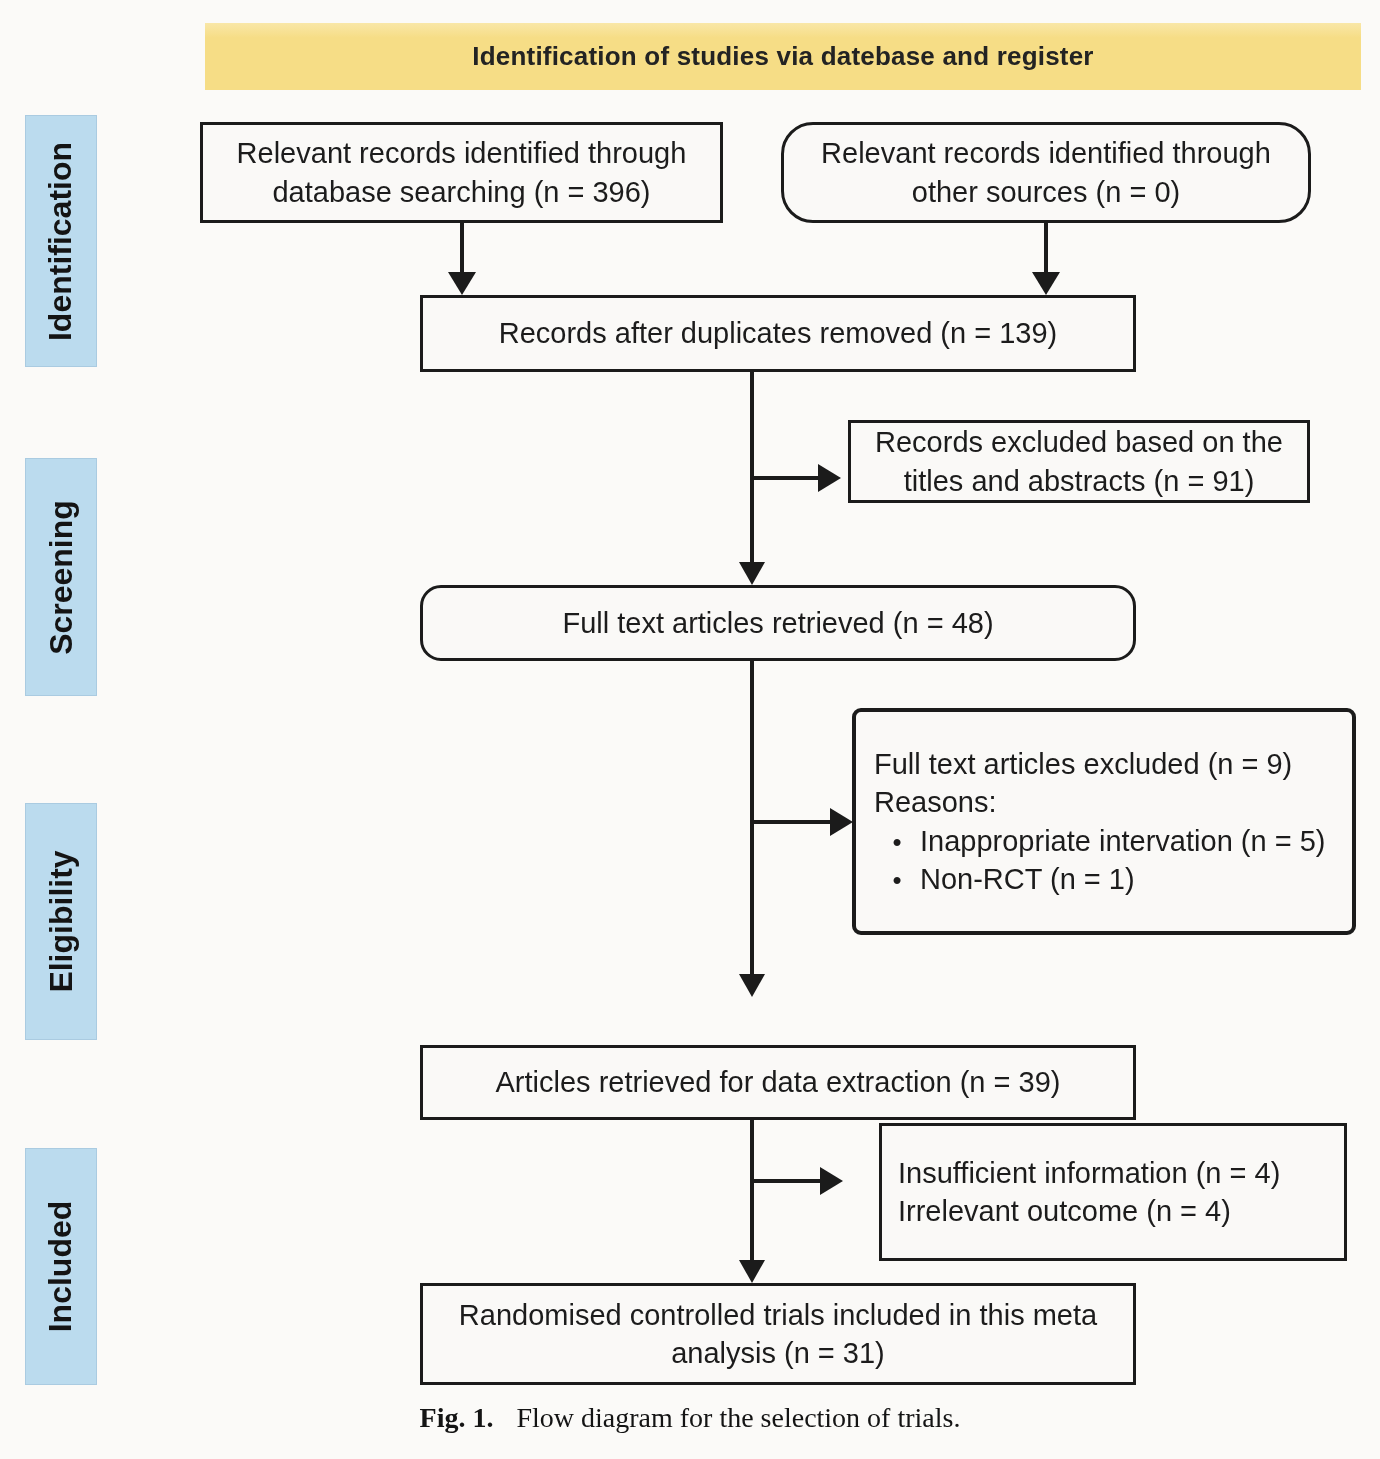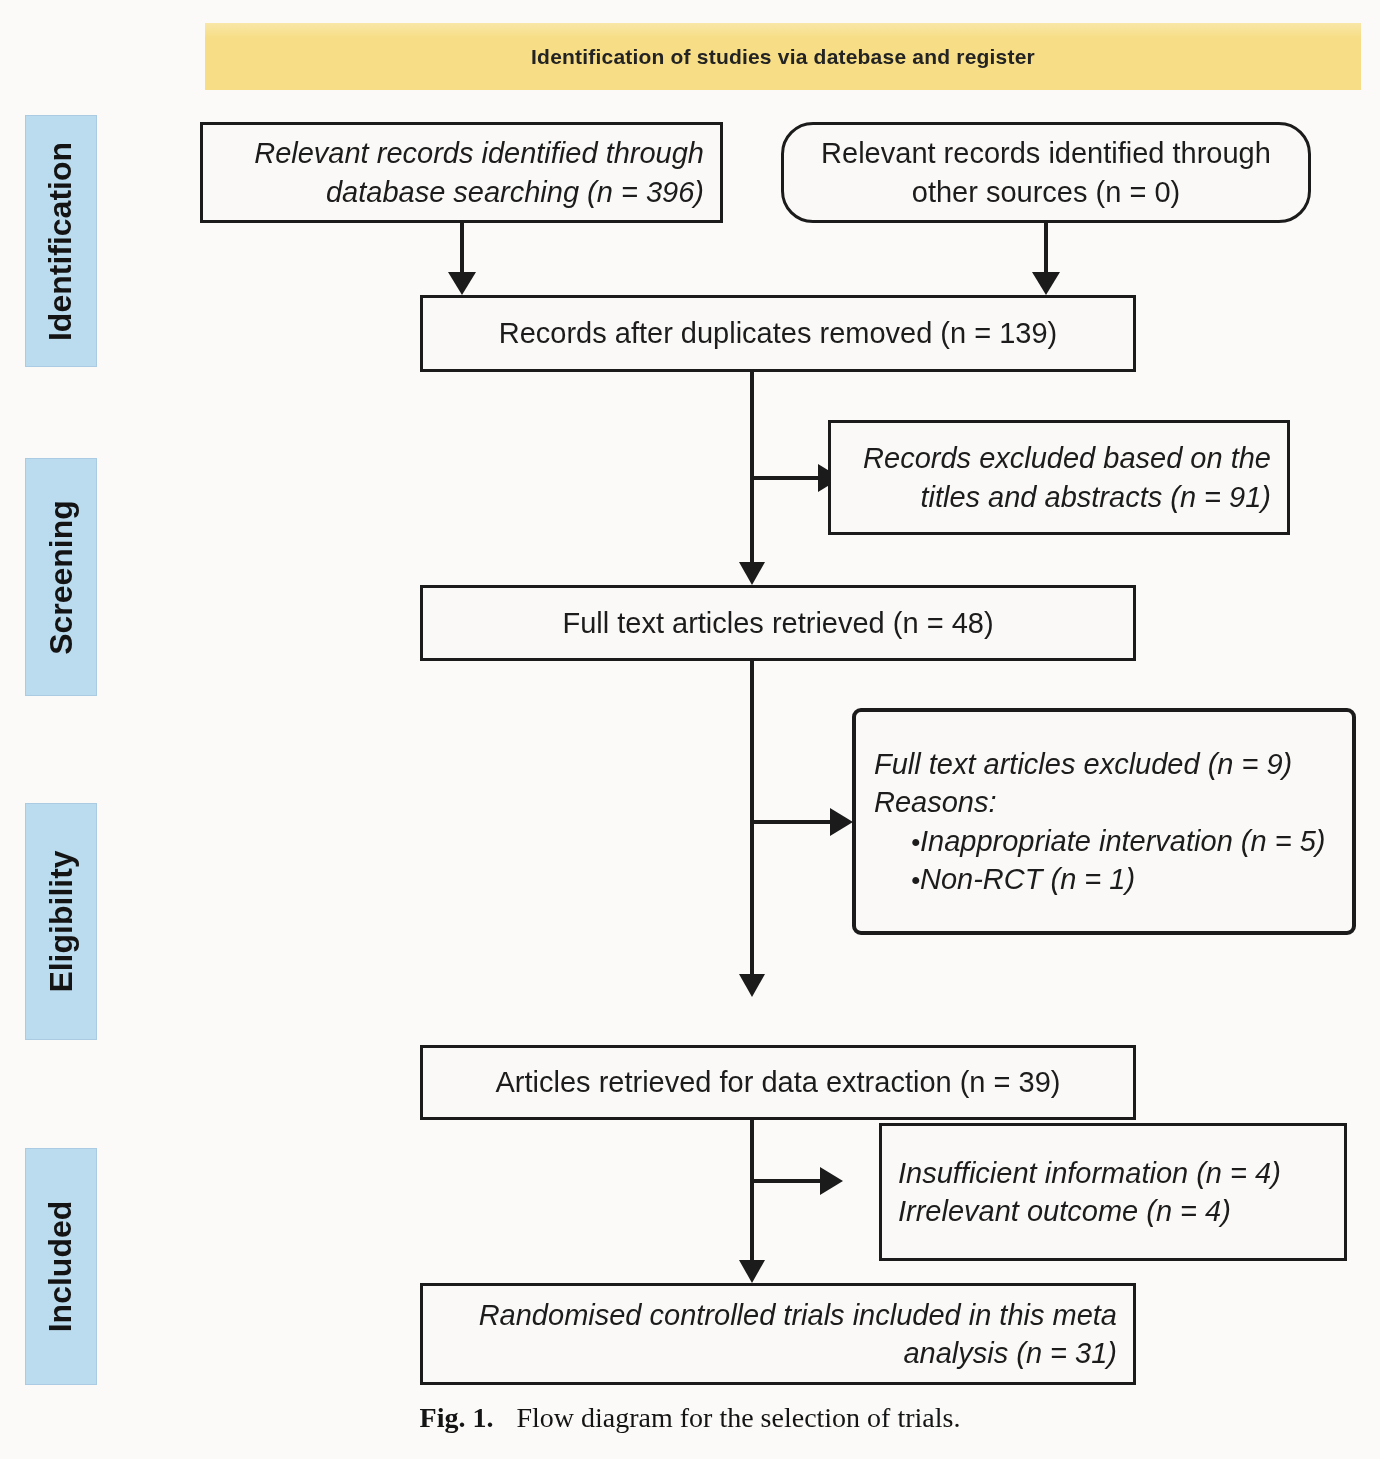--- a/index.html
+++ b/index.html
@@ -11,39 +11,39 @@
   *{box-sizing:border-box;margin:0;padding:0;}
   body{background:#fff;font-family:"Liberation Sans","DejaVu Sans",sans-serif;}
   .canvas{
     position:relative;width:1380px;height:1459px;background:var(--page-bg);overflow:hidden;
     color:#1f1f1f;
   }
   .header-bar{
     position:absolute;left:205px;top:23px;width:1156px;height:67px;
     background:linear-gradient(180deg,#F9E7A8 0%,var(--header-bg) 22%,var(--header-bg) 100%);
     display:flex;align-items:center;justify-content:center;
-    font-size:21px;font-weight:bold;color:#232323;letter-spacing:0.2px;
+    font-size:26px;font-weight:bold;color:#232323;letter-spacing:0.2px;
   }
   .stage{
     position:absolute;left:25px;width:72px;background:var(--stage-bg);
     display:flex;align-items:center;justify-content:center;
     box-shadow:inset 0 0 0 1px rgba(140,175,200,.35);
   }
   .stage span{
     transform:rotate(-90deg);white-space:nowrap;
     font-size:32px;font-weight:bold;color:#141414;
   }
   .box{
     position:absolute;border:3px solid var(--line);background:#FAF9F7;
     font-size:29px;line-height:1.32;color:#1c1c1c;
     display:flex;flex-direction:column;justify-content:center;
     padding:10px 16px;
   }
   .box.center{align-items:center;text-align:center;}
-  .box.left{align-items:flex-start;text-align:right;font-style:italic;}
+  .box.left{align-items:flex-start;text-align:center;}
   .box.thick{border-width:4px;}
   .bullet-row{display:flex;align-items:baseline;}
   .bullet-glyph{width:46px;flex:0 0 46px;font-size:26px;}
   svg.connectors{position:absolute;left:0;top:0;pointer-events:none;}
   .caption{
     position:absolute;left:0;top:1402px;width:1380px;text-align:center;
     font-family:"Liberation Serif","DejaVu Serif",serif;font-size:28px;color:#141414;
   }
   .caption .cap-label{font-weight:bold;margin-right:23px;}
 </style>
@@ -94,23 +94,23 @@
       <polygon points="820,1167 820,1195 843,1181" stroke="none"></polygon>
     </g>
   </svg>
 
   <div class="box left" style="left:200px;top:122px;width:523px;height:101px;">Relevant records identified through database searching (n = 396)</div>
 
   <div class="box center" style="left:781px;top:122px;width:530px;height:101px;border-radius:32px;">Relevant records identified through other sources (n = 0)</div>
 
   <div class="box center" style="left:420px;top:295px;width:716px;height:77px;">Records after duplicates removed (n = 139)</div>
 
-  <div class="box left" style="left:828px;top:420px;width:462px;height:115px;">Records excluded based on the titles and abstracts (n = 91)</div>
+  <div class="box left" style="left:848px;top:420px;width:462px;height:83px;">Records excluded based on the titles and abstracts (n = 91)</div>
 
-  <div class="box center" style="left:420px;top:585px;width:716px;height:76px;">Full text articles retrieved (n = 48)</div>
+  <div class="box center" style="left:420px;top:585px;width:716px;height:76px;border-radius:21px;">Full text articles retrieved (n = 48)</div>
 
   <div class="box left thick" style="left:852px;top:708px;width:504px;height:227px;padding-left:18px;border-radius:9px;">
     <div>Full text articles excluded (n = 9)</div>
     <div>Reasons:</div>
     <div class="bullet-row">
       <span class="bullet-glyph">•</span>
       <span>Inappropriate intervation (n = 5)</span>
     </div>
     <div class="bullet-row">
       <span class="bullet-glyph">•</span>

